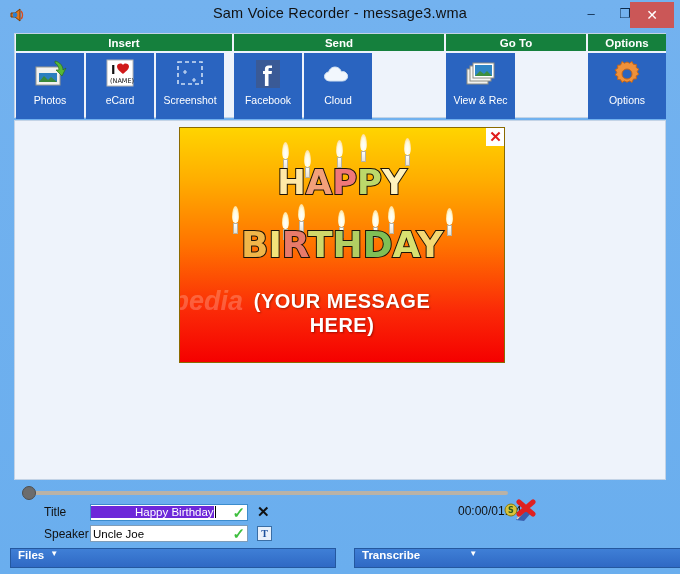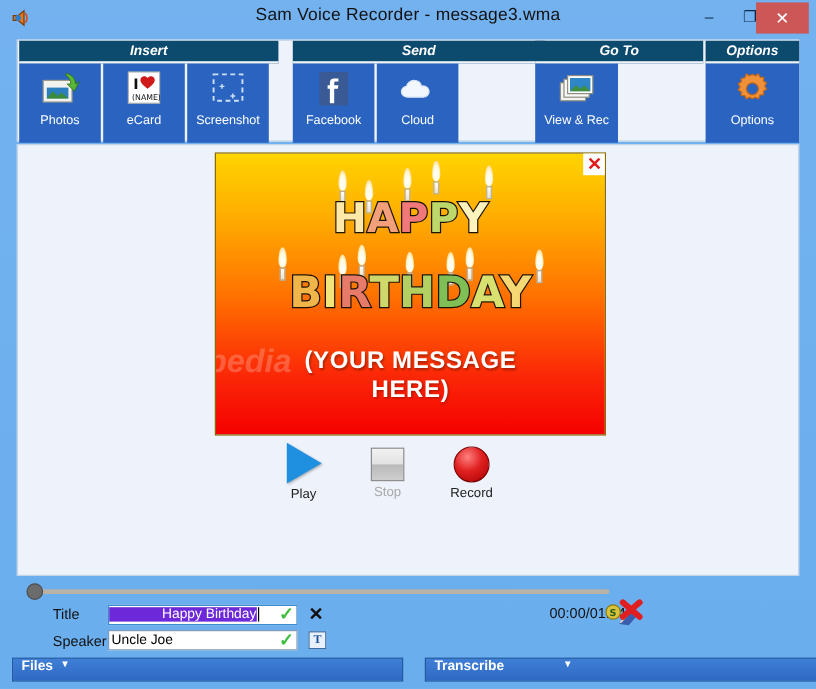--- a/index.html
+++ b/index.html
@@ -36,36 +36,35 @@
     font-size:13px;color:#0d2a4a;
   }
   .btn-close .glyph{color:#fff;font-size:14px;}
   
   .toolbar{
     position:absolute;left:14px;top:33px;width:652px;height:85px;
     background:#eef3fb;border:1px solid #c3d3e6;box-sizing:border-box;
   }
   .group{position:absolute;top:0;height:85px;}
   .group-hdr{
-    height:17px;background:#0c4a6e;color:#fff;font-size:11.5px;font-weight:bold;
+    height:17px;background:#15803d;color:#fff;font-size:11.5px;font-weight:bold;
     display:flex;align-items:center;justify-content:center;
     border-bottom:2px solid #eef3fb;
-    font-style:italic;
   }
   .group-body{display:flex;height:66px;gap:2px;}
   .tbtn{
     background:#2a64c0;width:68px;height:66px;
     display:flex;flex-direction:column;align-items:center;justify-content:flex-start;
     cursor:default;
   }
   .tbtn .ico{height:42px;display:flex;align-items:center;justify-content:center;}
   .tbtn .lab{font-size:10.5px;color:#fff;line-height:11px;}
   
   #g-insert{left:1px;width:216px;}
-  #g-send{left:229px;width:210px;}
+  #g-send{left:219px;width:210px;}
   #g-goto{left:431px;width:140px;border-radius:25px;}
   #g-options{left:573px;width:78px;border-radius:20px;}
   #g-send .tbtn{width:68px;}
   #g-goto .tbtn{width:69px;}
   #g-options .tbtn{width:78px;}
   
   .mainpanel{
     position:absolute;left:14px;top:120px;width:652px;height:360px;
     background:#eef3fb;border:1px solid #c3d3e6;box-sizing:border-box;
   }
@@ -366,34 +365,20 @@
       </div>
 
       <div class="hb hb2"><span style="color: rgb(240, 182, 74);">B</span><span style="color: rgb(242, 227, 122);">I</span><span style="color: rgb(232, 122, 106);">R</span><span style="color: rgb(207, 216, 106);">T</span><span style="color: rgb(178, 207, 98);">H</span><span style="color: rgb(127, 191, 85);">D</span><span style="color: rgb(216, 224, 112);">A</span><span style="color: rgb(244, 216, 115);">Y</span></div>
 
       <div class="card-line1">(YOUR MESSAGE</div>
       <div class="card-line2">HERE)</div>
 
       <div class="card-close">✕</div>
     </div>
 
-    <div class="transport">
-      <div class="tc" style="left:42px;top:0;">
-        <div class="play-tri"></div>
-        <div class="lab">Play</div>
-      </div>
-      <div class="tc disabled" style="left:112px;top:0;">
-        <div class="stop-sq"></div>
-        <div class="lab">Stop</div>
-      </div>
-      <div class="tc" style="left:182px;top:0;">
-        <div class="rec-cir"></div>
-        <div class="lab">Record</div>
-      </div>
-    </div>
   </div>
 
   <div class="bottom">
     <div class="slider-track"></div>
     <div class="slider-thumb"></div>
 
     <div class="frow" style="left:30px;top:21px;">
       <span class="flabel">Title</span>
       <span class="fbox focus" title="Title">
         <span class="fval sel">Happy Birthday</span>

